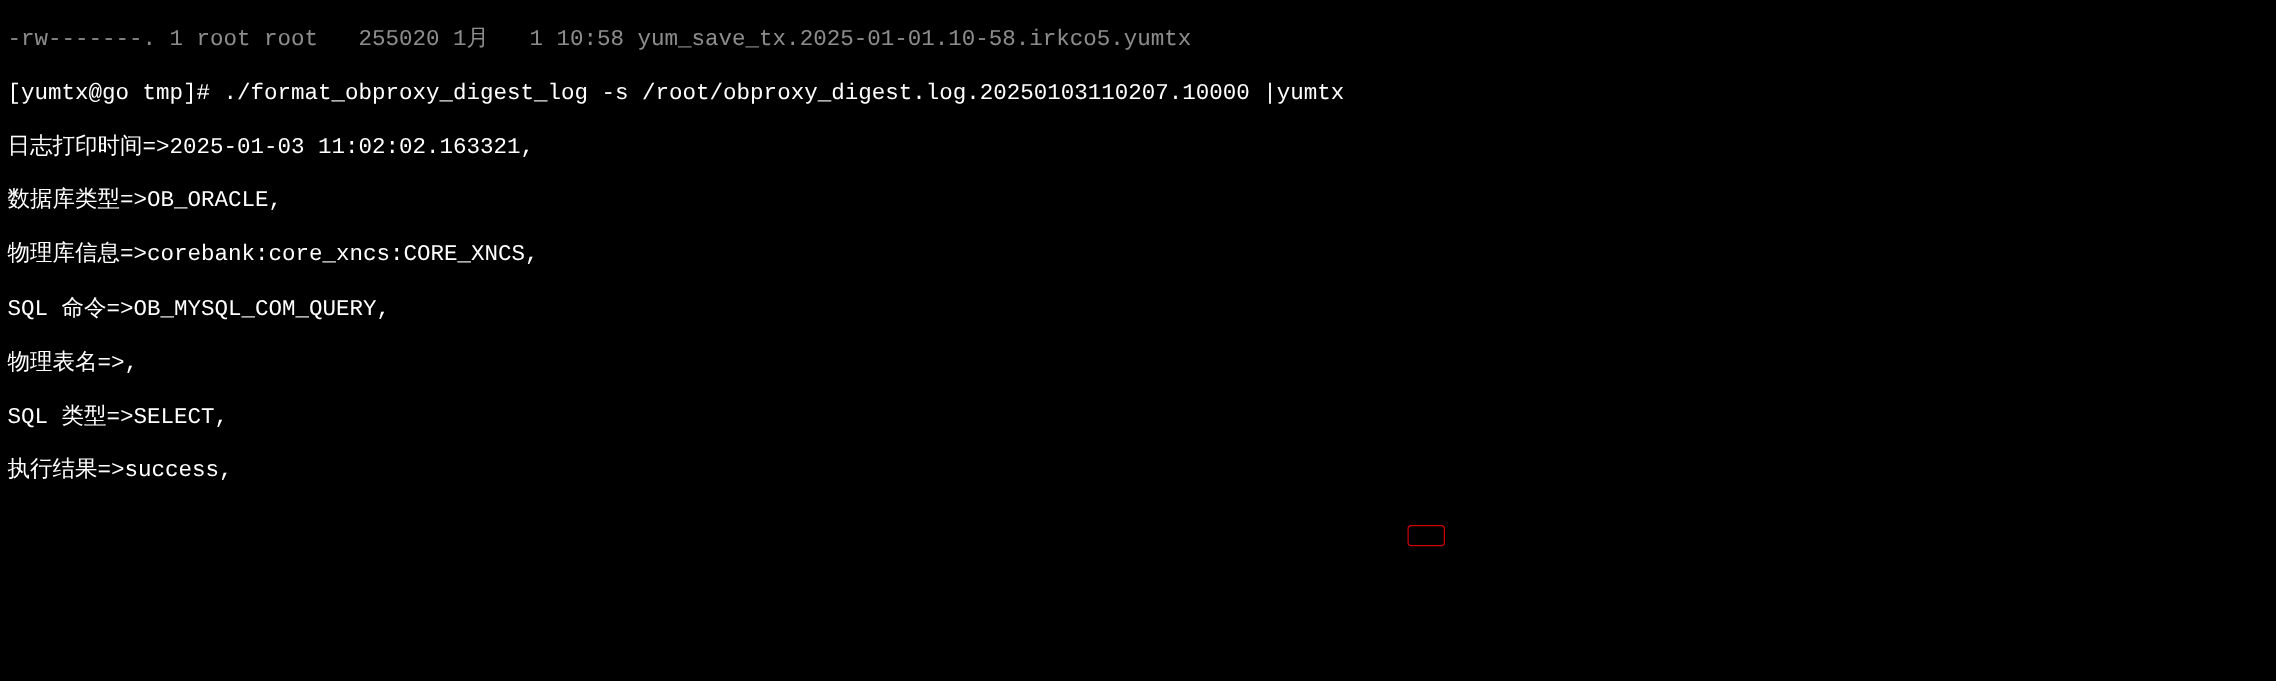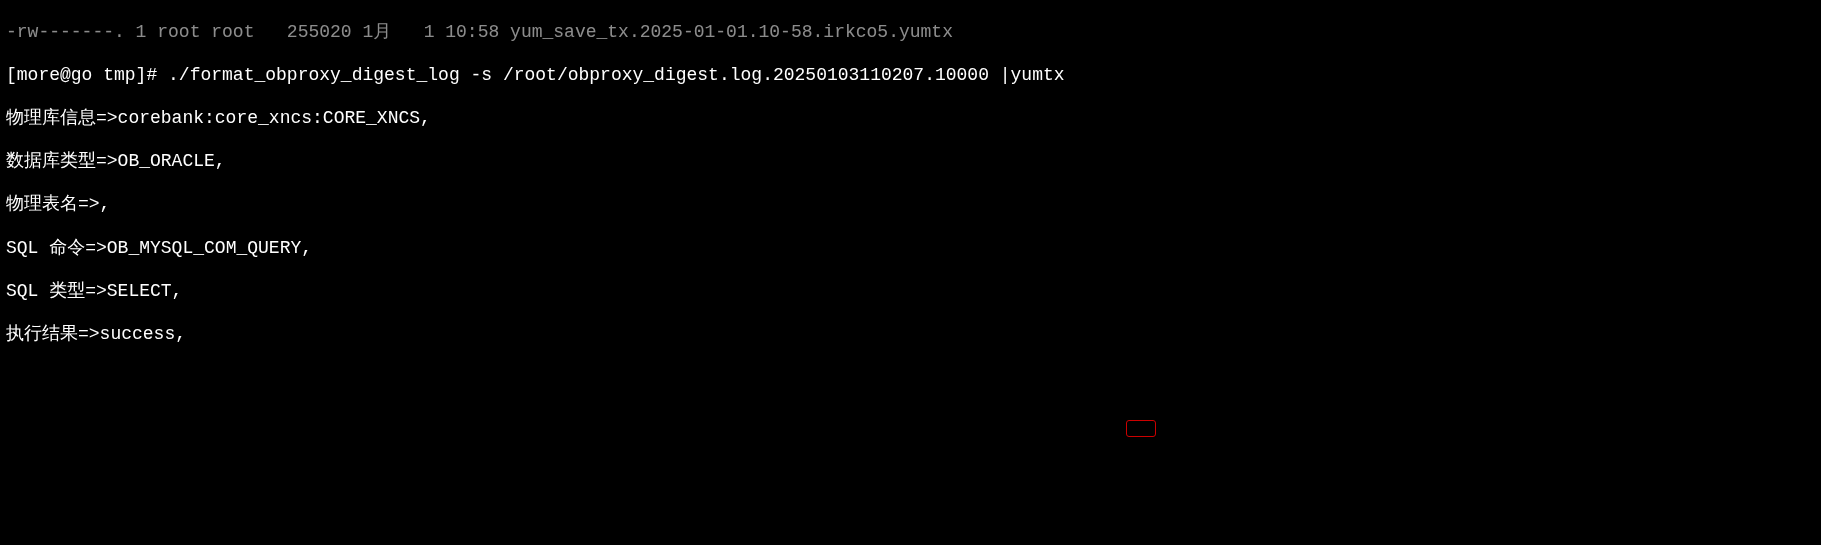--- a/index.html
+++ b/index.html
@@ -24,25 +24,26 @@
     border-radius: 3px;
     width: 28px;
     height: 15px;
   }
 </style>
 </head>
 <body>
 
 <div class="terminal">
 <div class="line" style="opacity:.55">-rw-------. 1 root root   255020 1月   1 10:58 yum_save_tx.2025-01-01.10-58.irkco5.yumtx</div>
-<div class="line"><span>[more@go tmp]# </span><span>./format_obproxy_digest_log -s /root/obproxy_digest.log.20250103110207.10000 |yumtx</span></div>
+<div class="line"><span>[yumtx@go tmp]# </span><span>./format_obproxy_digest_log -s /root/obproxy_digest.log.20250103110207.10000 |yumtx</span></div>
+<div class="line">日志打印时间=&gt;2025-01-03 11:02:02.163321,</div>
+<div class="line">数据库类型=&gt;OB_ORACLE,</div>
 <div class="line">物理库信息=&gt;corebank:core_xncs:CORE_XNCS,</div>
-<div class="line">数据库类型=&gt;OB_ORACLE,</div>
+<div class="line">SQL 命令=&gt;OB_MYSQL_COM_QUERY,</div>
 <div class="line">物理表名=&gt;,</div>
-<div class="line">SQL 命令=&gt;OB_MYSQL_COM_QUERY,</div>
 <div class="line">SQL 类型=&gt;SELECT,</div>
 <div class="line">执行结果=&gt;success,</div>
 
 
 
 
 
 
 </div>
 

